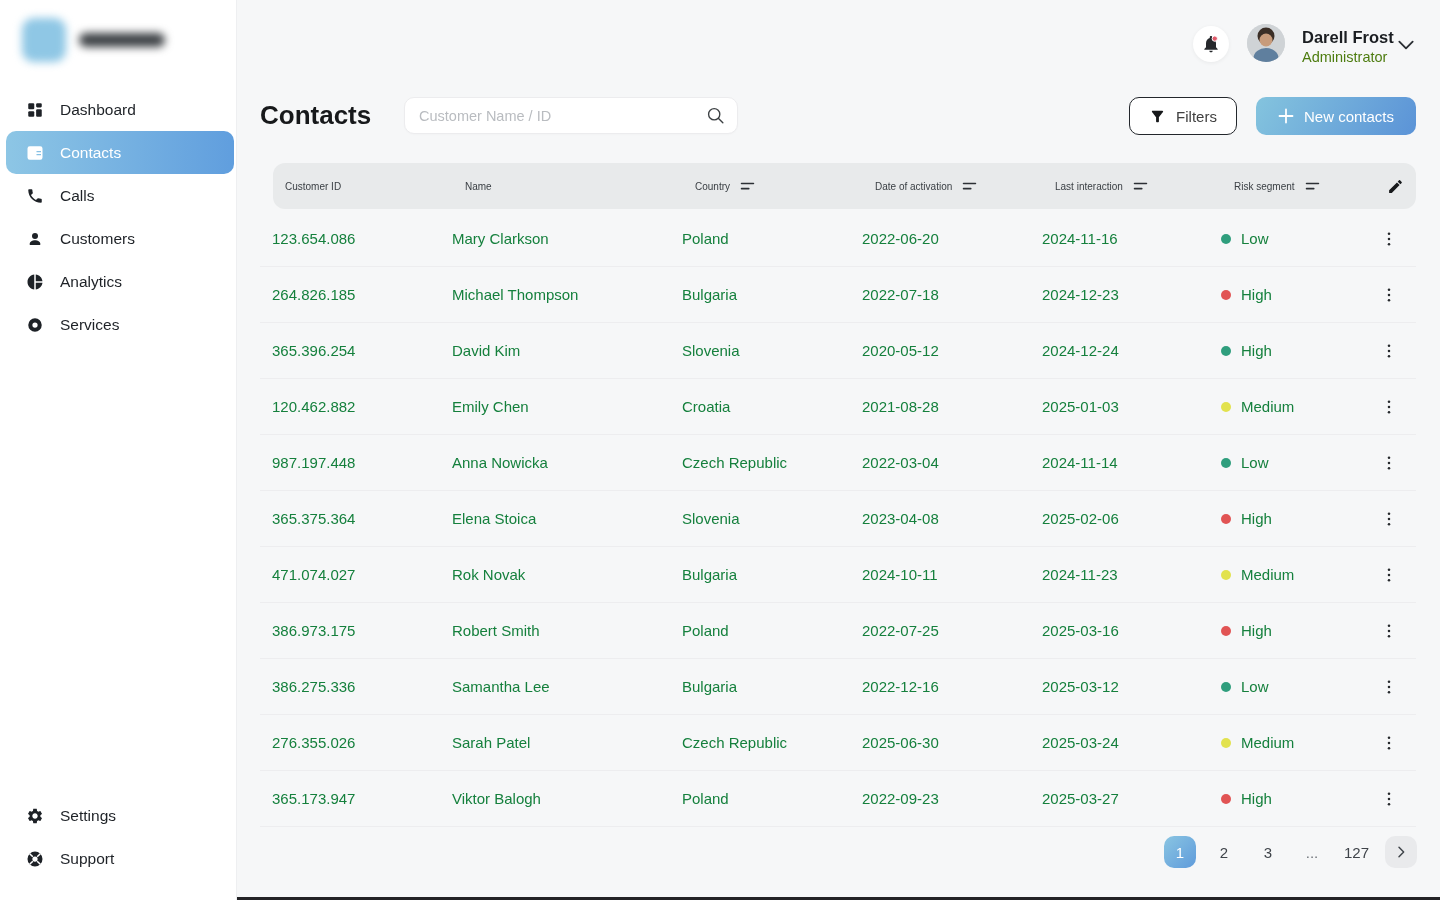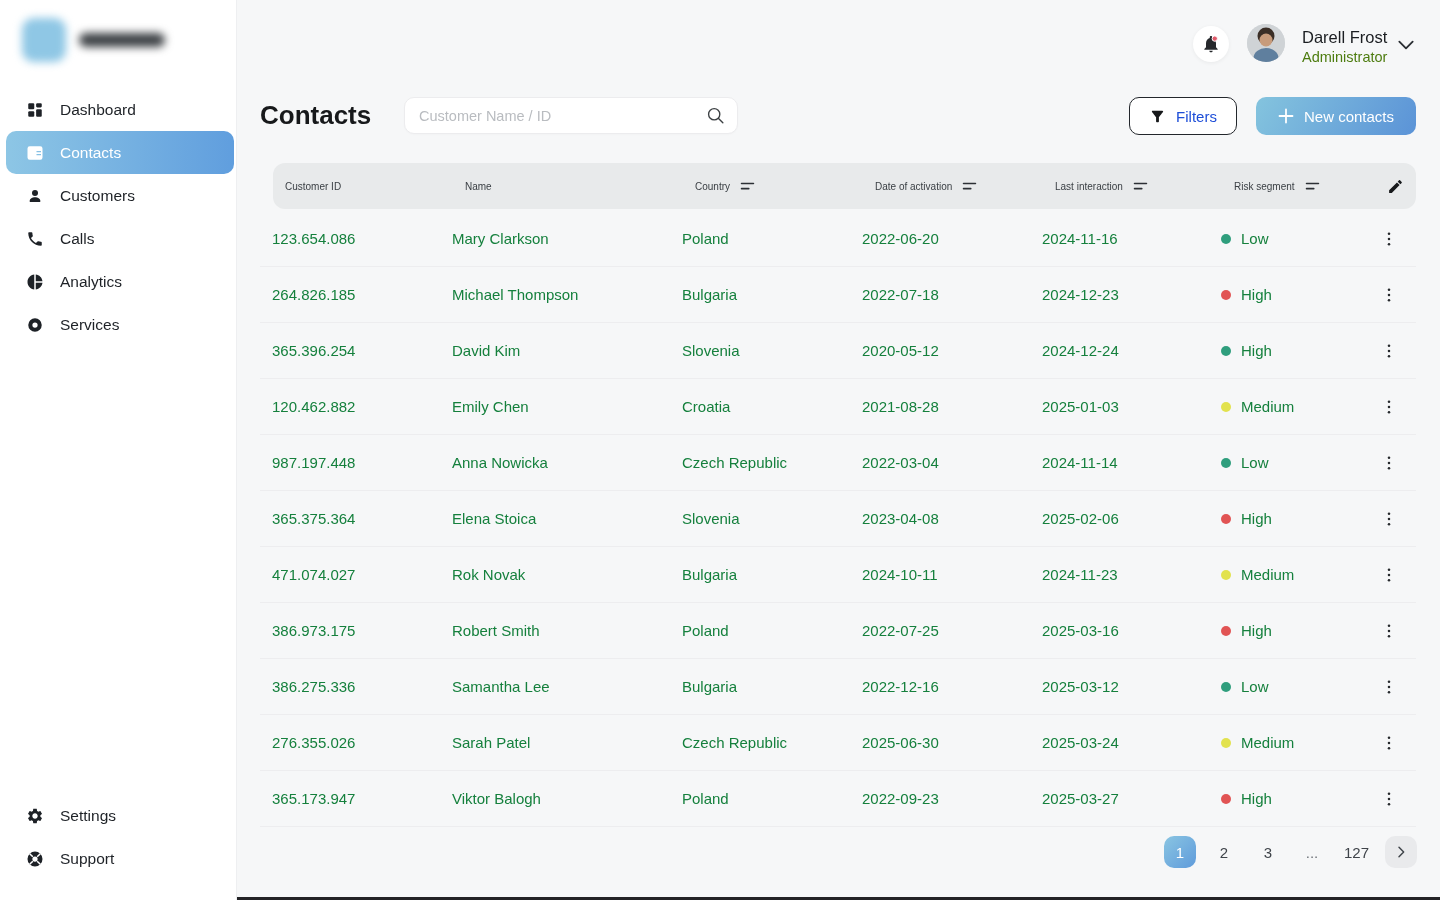--- a/index.html
+++ b/index.html
@@ -38,38 +38,38 @@
   .bell-btn {
     position:absolute; top:26px; left:1193px; width:36px; height:36px; border-radius:50%;
     background:#fff; box-shadow:0 1px 4px rgba(0,0,0,.06);
     display:flex; align-items:center; justify-content:center; cursor:pointer;
   }
   .avatar {
     position:absolute; top:24px; left:1247px; width:38px; height:38px;
     border-radius:50%; overflow:hidden; background:#d8dbde;
   }
   .profile-text { position:absolute; top:27px; left:1302px; line-height:1.25; }
-  .profile-name { font-size:16.5px; font-weight:400; color:#1b1e22; }
+  .profile-name { font-size:16.5px; font-weight:700; color:#1b1e22; }
   .profile-role { font-size:14.5px; color:#4d7c0f; }
   .profile-chevron { position:absolute; top:38px; left:1396px; cursor:pointer; }
 
   
   .page-title { position:absolute; top:100px; left:260px; font-size:26px; font-weight:700; color:#17191b; }
   .search {
     position:absolute; top:97px; left:404px; width:334px; height:37px;
     background:#fff; border:1px solid #ececee; border-radius:10px;
     display:flex; align-items:center; padding:0 12px 0 14px; box-shadow:0 1px 2px rgba(0,0,0,.02);
   }
   .search input { flex:1; border:none; outline:none; font-size:14.5px; color:#737373; background:transparent; font-family:inherit; }
   .search input::placeholder { color:#b9bcc0; }
   .filters-btn {
     position:absolute; top:97px; left:1129px; width:108px; height:38px;
     background:#fff; border:1.5px solid #23272c; border-radius:10px;
     display:flex; align-items:center; justify-content:center; gap:10px;
-    font-size:15px; font-weight:500; color:#1d4ed8; cursor:pointer;
+    font-size:15px; font-weight:500; color:#404040; cursor:pointer;
   }
   .new-btn {
     position:absolute; top:97px; left:1256px; width:160px; height:38px; border:none;
     border-radius:10px; background:linear-gradient(120deg,#84c4de 0%, #5b93d7 100%);
     display:flex; align-items:center; justify-content:center; gap:10px;
     font-size:15px; color:#fff; cursor:pointer; font-family:inherit;
   }
 
   
   .table { position:absolute; left:260px; top:163px; width:1156px; }
@@ -133,33 +133,33 @@
         <span class="nav-ic">
           <svg width="18" height="18" viewBox="0 0 24 24" fill="currentColor">
             <path d="M19 3H5a3 3 0 0 0-3 3v12a3 3 0 0 0 3 3h14a3 3 0 0 0 3-3V6a3 3 0 0 0-3-3zm-5 6.2h6v1.8h-6V9.2zm0 4h6V15h-6v-1.8z" fill-rule="evenodd"></path>
           </svg>
         </span>
         <span>Contacts</span>
       </div>
       <div class="nav-item">
         <span class="nav-ic">
           <svg width="18" height="18" viewBox="0 0 24 24" fill="currentColor">
+            <path d="M6.62 10.79c1.44 2.83 3.76 5.14 6.59 6.59l2.2-2.2c.27-.27.67-.36 1.02-.24 1.12.37 2.33.57 3.57.57.55 0 1 .45 1 1V20c0 .55-.45 1-1 1-9.39 0-17-7.61-17-17 0-.55.45-1 1-1h3.5c.55 0 1 .45 1 1 0 1.25.2 2.45.57 3.57.11.35.03.74-.25 1.02l-2.2 2.2z"></path>
+          </svg>
+        </span>
+        <span>Calls</span>
+      </div>
+      <div class="nav-item">
+        <span class="nav-ic">
+          <svg width="18" height="18" viewBox="0 0 24 24" fill="currentColor">
             <circle cx="12" cy="8" r="4"></circle>
             <path d="M12 13.5c-3.5 0-7 1.75-7 4.5v2h14v-2c0-2.75-3.5-4.5-7-4.5z"></path>
           </svg>
         </span>
         <span>Customers</span>
-      </div>
-      <div class="nav-item">
-        <span class="nav-ic">
-          <svg width="18" height="18" viewBox="0 0 24 24" fill="currentColor">
-            <path d="M6.62 10.79c1.44 2.83 3.76 5.14 6.59 6.59l2.2-2.2c.27-.27.67-.36 1.02-.24 1.12.37 2.33.57 3.57.57.55 0 1 .45 1 1V20c0 .55-.45 1-1 1-9.39 0-17-7.61-17-17 0-.55.45-1 1-1h3.5c.55 0 1 .45 1 1 0 1.25.2 2.45.57 3.57.11.35.03.74-.25 1.02l-2.2 2.2z"></path>
-          </svg>
-        </span>
-        <span>Calls</span>
       </div>
       <div class="nav-item">
         <span class="nav-ic">
           <svg width="18" height="18" viewBox="0 0 24 24" fill="currentColor">
             <path d="M11 2.05v19.9C5.95 21.45 2 17.2 2 12s3.95-9.45 9-9.95zM13 2.05V11h8.95c-.46-4.72-4.23-8.49-8.95-8.95zM13 13v8.95c4.72-.46 8.49-4.23 8.95-8.95H13z"></path>
           </svg>
         </span>
         <span>Analytics</span>
       </div>
       <div class="nav-item">

